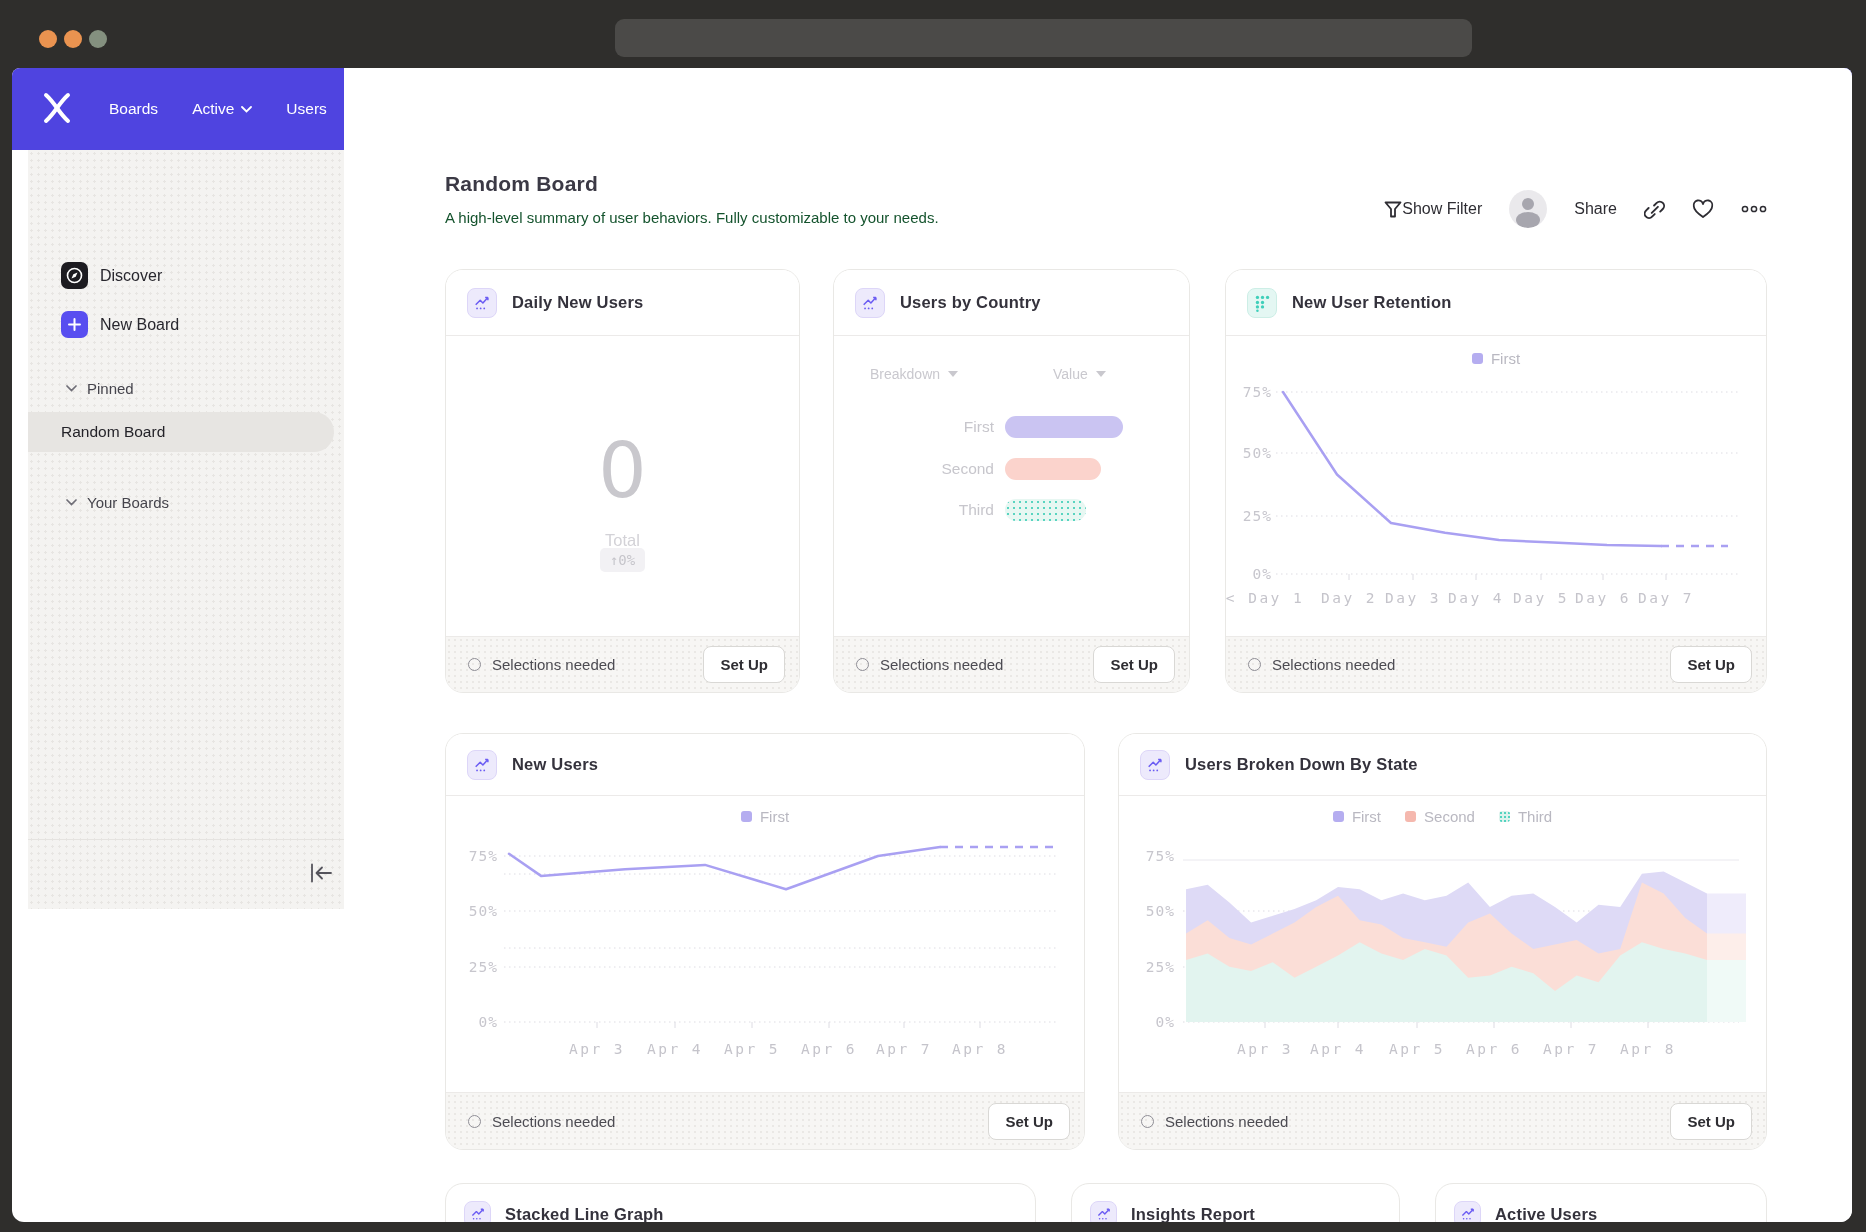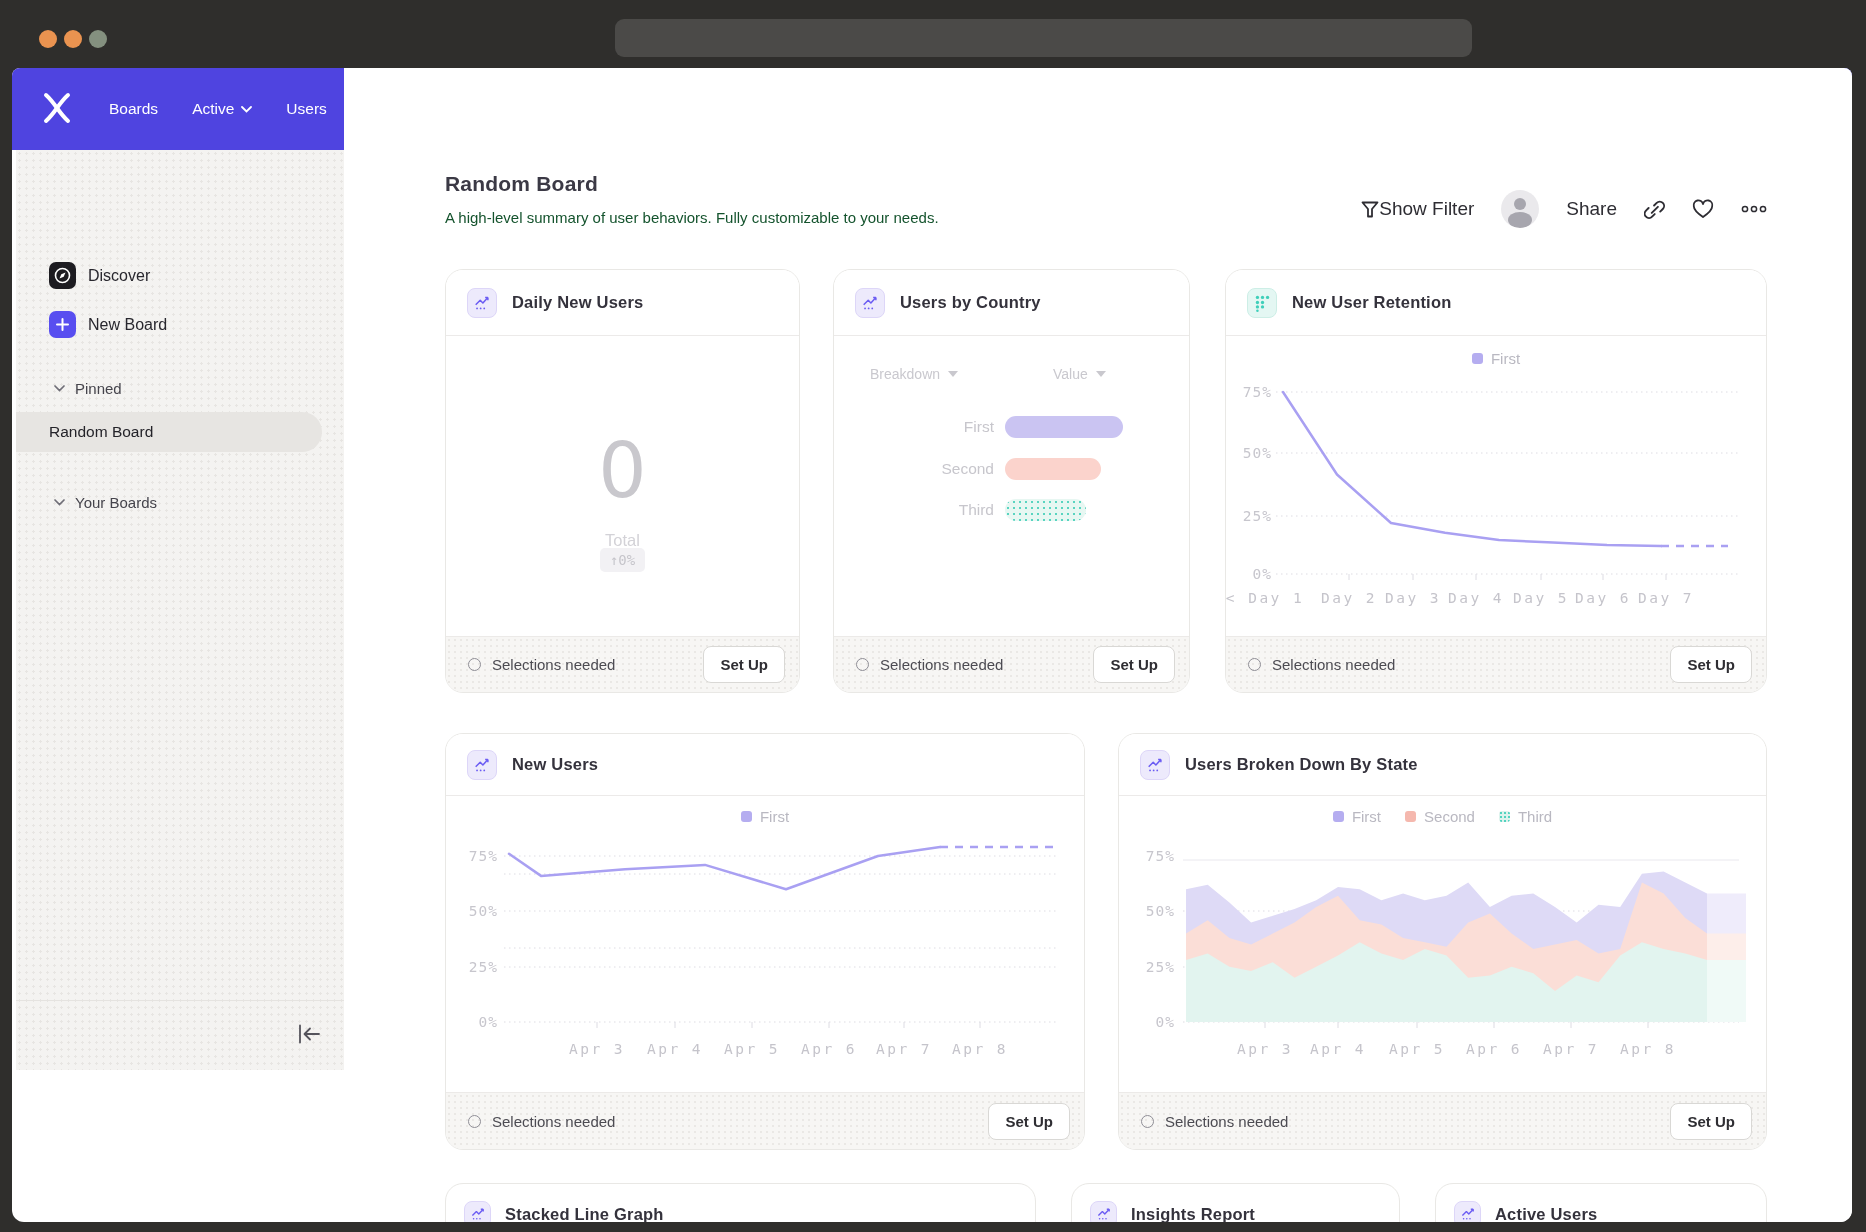--- a/index.html
+++ b/index.html
@@ -17,33 +17,33 @@
   .nav-item{font-size:15.5px;font-weight:500;color:#fff;display:flex;align-items:center;gap:7px;cursor:default}
   .logo{position:absolute;left:30px;top:22px}
   .searchbox{position:absolute;left:626px;top:21px;width:606px;height:40px;border-radius:9px;background:rgba(0,0,0,0.17);border:1px solid rgba(255,255,255,0.22);display:flex;align-items:center;padding:0 14px;gap:10px}
   .searchbox input{background:transparent;border:none;outline:none;color:#fff;font-size:15.5px;width:100%;font-family:"Liberation Sans","DejaVu Sans",sans-serif}
   .searchbox input::placeholder{color:rgba(255,255,255,0.88)}
   .nav-iconbtn{position:absolute;top:19px;width:44px;height:44px;display:flex;align-items:center;justify-content:center}
   .orgblock{position:absolute;left:1693px;top:16px;width:118px}
   .org-name{font-size:15px;font-weight:700;line-height:20px}
   .org-sub{font-size:13px;font-weight:400;line-height:18px;opacity:.95}
   
-  .sidebar{position:absolute;left:4px;top:82px;width:332px;height:920px;background:#f4f3f1;background-image:radial-gradient(#e7e5e2 1px,transparent 1.3px);background-size:7px 7px;border-right:1px solid #e7e5e3}
+  .sidebar{position:absolute;left:16px;top:82px;width:332px;height:759px;background:#f4f3f1;background-image:radial-gradient(#e7e5e2 1px,transparent 1.3px);background-size:7px 7px;border-right:1px solid #e7e5e3}
   .side-row{position:absolute;left:33px;display:flex;align-items:center;gap:12px}
   .side-ic{width:27px;height:27px;border-radius:7px;display:flex;align-items:center;justify-content:center}
   .side-label{font-size:16px;font-weight:500;color:#28272e}
   .side-section{position:absolute;left:38px;display:flex;align-items:center;gap:10px;color:#45444c;font-size:15px;font-weight:500}
   .side-pill{position:absolute;left:0;width:306px;height:40px;background:#e7e5e2;border-radius:0 20px 20px 0;display:flex;align-items:center;padding-left:33px;font-size:15.5px;color:#242329;font-weight:500}
   .side-foot{position:absolute;left:0;bottom:0;width:332px;height:70px;border-top:1px solid #e5e3e0}
   
   .main{position:absolute;left:332px;top:0;width:1508px;height:1154px;background:#fff}
   .board-title{position:absolute;left:433px;top:104px;font-size:21px;font-weight:700;color:#3b3945;letter-spacing:.2px}
   .board-sub{position:absolute;left:433px;top:141px;font-size:15px;color:#14532d}
   .hdr-controls{position:absolute;top:122px;right:85px;display:flex;align-items:center;gap:27px}
-  .hdr-txtbtn{display:flex;align-items:center;font-size:19px;font-weight:500;color:#2e2d33}
+  .hdr-txtbtn{display:flex;align-items:center;font-size:16px;font-weight:500;color:#2e2d33}
   .avatar{width:38px;height:38px;border-radius:50%;background:#eae9ec;position:relative;overflow:hidden}
   .avatar::before{content:"";position:absolute;left:13px;top:8px;width:12px;height:12px;border-radius:50%;background:#a7a6ae}
   .avatar::after{content:"";position:absolute;left:7px;top:22px;width:24px;height:16px;border-radius:50%;background:#a7a6ae}
   
   .card{position:absolute;border:1px solid #e9e8e5;border-radius:18px;background:#fff;overflow:hidden}
   .card-head{position:absolute;left:0;top:0;right:0;height:66px;display:flex;align-items:center;padding-left:21px;gap:15px;border-bottom:1px solid #eceae9;background:#fff;z-index:2}
   .card-title{font-size:16.5px;font-weight:700;color:#34323c;letter-spacing:.2px}
   .chart-ic{width:30px;height:30px;border-radius:8px;background:#edeafc;border:1px solid #ddd6f8;display:flex;align-items:center;justify-content:center}
   .ret-ic{width:30px;height:30px;border-radius:8px;background:#e4f7f3;border:1px solid #cdeee6;display:flex;align-items:center;justify-content:center}
   .card-foot{position:absolute;left:0;right:0;bottom:0;height:56px;border-top:1px solid #eceae8;background:#f7f6f4;background-image:radial-gradient(#eae8e5 1px,transparent 1.2px);background-size:6px 6px;display:flex;align-items:center;padding:0 14px 0 22px;z-index:2}

